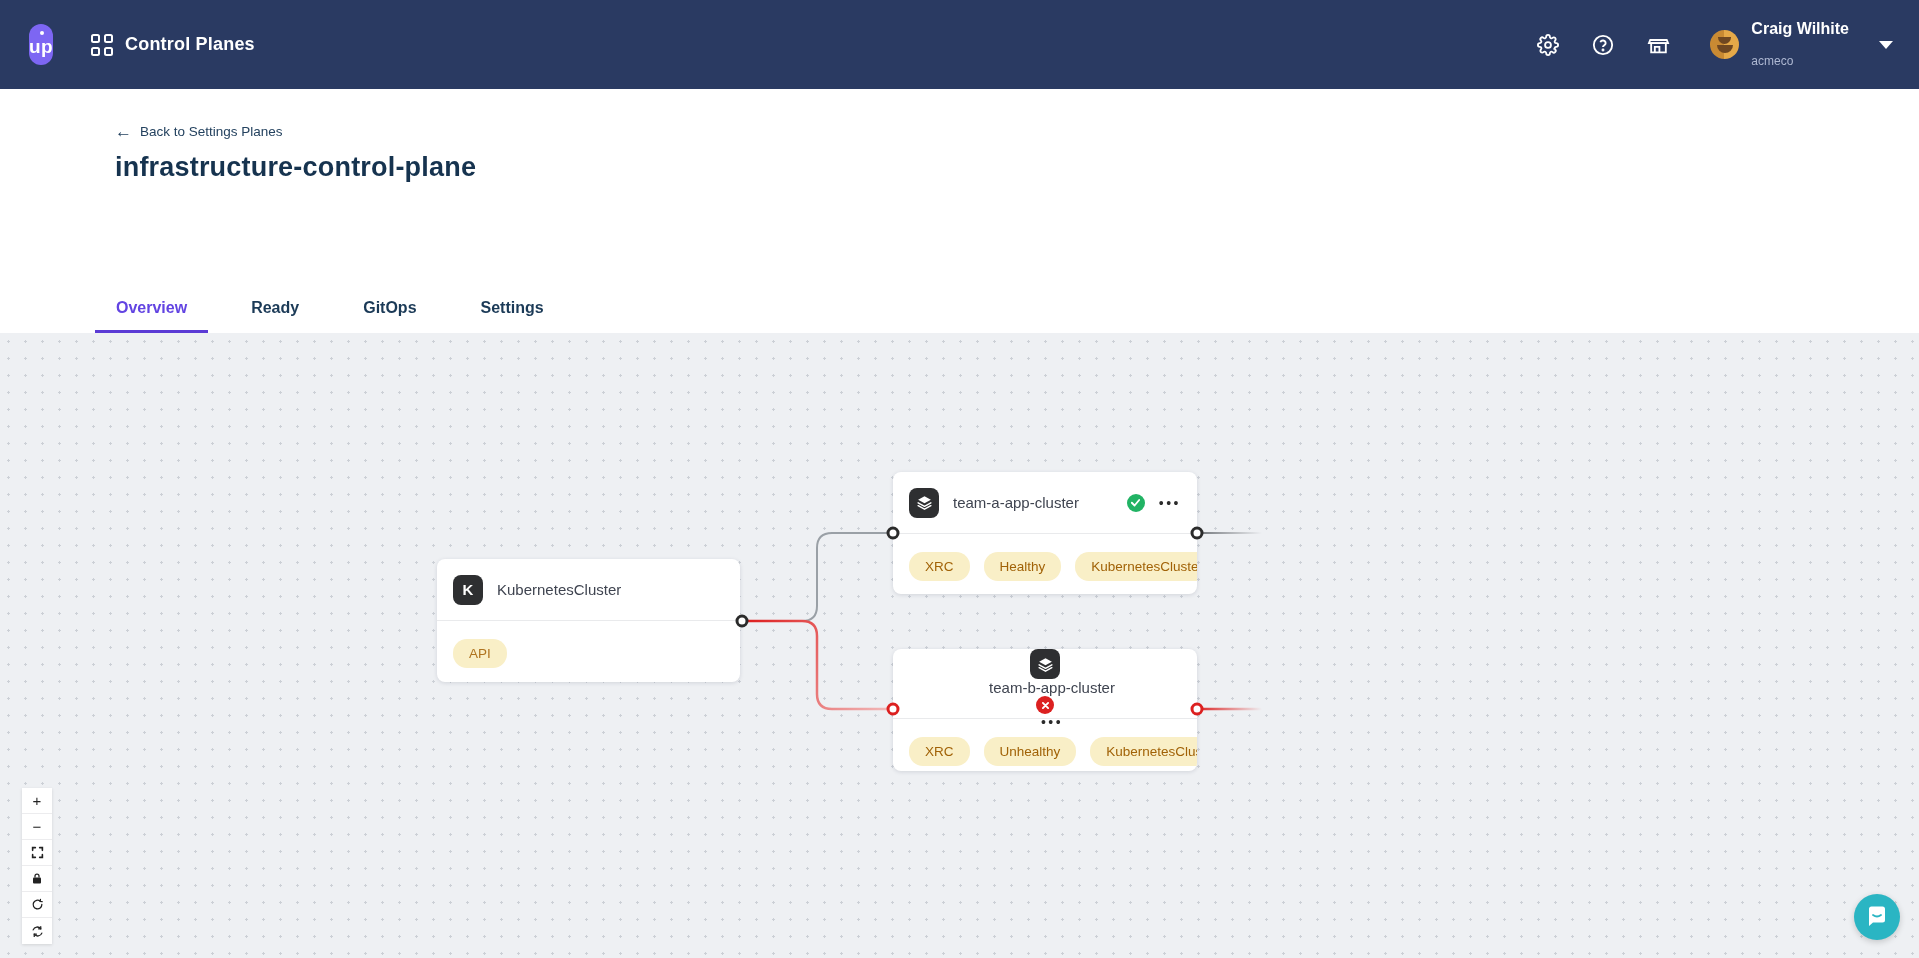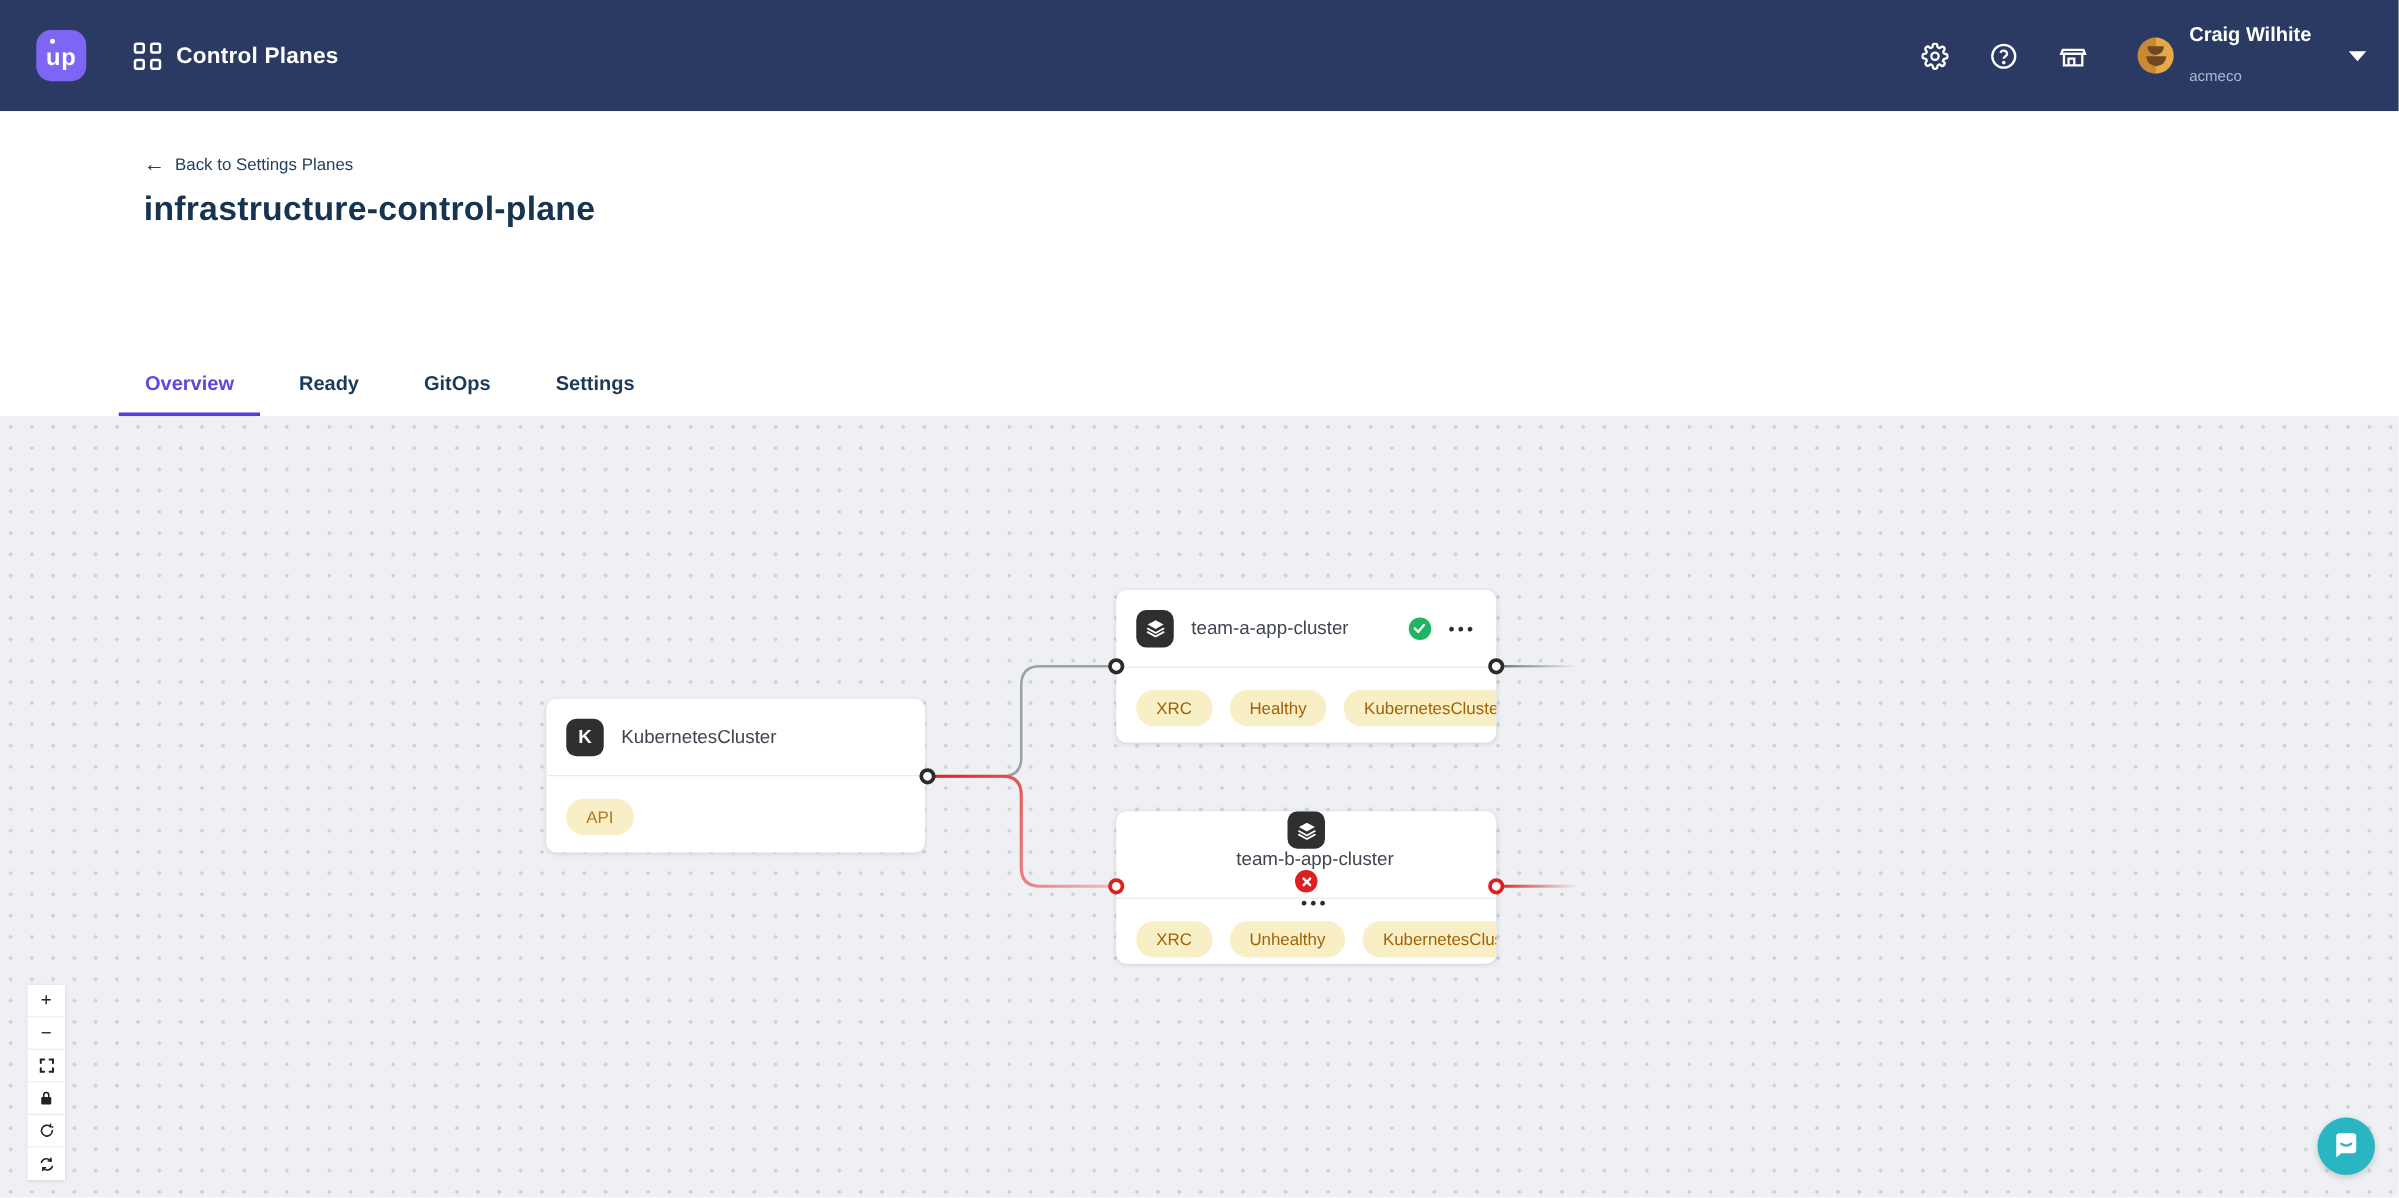--- a/index.html
+++ b/index.html
@@ -1,21 +1,21 @@
 <!DOCTYPE html>
 <html><head>
 <meta charset="utf-8">
 <style>
   * { margin:0; padding:0; box-sizing:border-box; }
   html,body { width:1919px; height:958px; overflow:hidden; background:#fff;
     font-family:"Liberation Sans", sans-serif; }
 
   
   .navbar { height:89px; background:#2a3a62; display:flex; align-items:center; padding:0 26px 0 29px; }
-  .logo { width:40px; height:41px; background:#7d66f3; border-radius:12px; display:flex;
+  .logo { width:24px; height:41px; background:#7d66f3; border-radius:12px; display:flex;
     align-items:center; justify-content:center; color:#fff; font-weight:bold; font-size:19px; position:relative; }
   .logo .udot { position:absolute; top:7px; left:11px; width:4px; height:4px; border-radius:50%; background:#fff; }
   .logo span { margin-top:4px; letter-spacing:.5px; }
   .grid-icon { display:grid; grid-template-columns:9px 9px; grid-template-rows:9px 9px; gap:4px; margin-left:38px; }
   .grid-icon i { border:2px solid #fff; border-radius:2.5px; }
   .app-title { color:#fff; font-size:18px; font-weight:bold; margin-left:12px; letter-spacing:.2px; }
   .nav-spacer { flex:1; }
   .nav-icon { color:#fff; margin-left:33px; display:flex; align-items:center; cursor:pointer; }
   .avatar { width:29px; height:29px; border-radius:50%; margin-left:40px;
     background:linear-gradient(90deg,#c98a33 50%, #e6a948 50%); display:flex; flex-direction:column;
@@ -33,21 +33,21 @@
   .breadcrumb { display:flex; align-items:center; color:#24425f; font-size:13.5px; cursor:pointer; width:max-content; }
   .breadcrumb .arrow { font-size:17px; margin-right:8px; line-height:1; }
   .page-title { color:#16334f; font-size:27px; font-weight:800; margin-top:12px; letter-spacing:.2px; }
   .meta-row { display:flex; margin-top:22px; }
   .meta-col { padding-right:26px; }
   .meta-col + .meta-col { border-left:1px solid #dde0e5; padding-left:26px; }
   .meta-label { font-size:13px; font-weight:bold; color:#16334f; margin-bottom:10px; }
   .meta-value { font-size:13px; color:#5a6472; display:flex; align-items:center; gap:7px; }
   .status-dot { width:10px; height:10px; border-radius:50%; background:#3bb97e; display:inline-block; }
   .cfg-ver { margin-left:14px; }
-  .tabs { position:absolute; left:95px; bottom:0; display:flex; gap:10px; }
+  .tabs { position:absolute; left:95px; bottom:0; display:flex; gap:22px; }
   .tab { padding:0 21px 13px; font-size:16px; font-weight:bold; color:#1b3a57; cursor:pointer;
     border-bottom:3px solid transparent; }
   .tab.active { color:#6244e2; border-bottom-color:#5b3bd5; }
 
   
   .canvas { position:relative; width:1919px; height:625px; background:#eef0f3;
     background-image:radial-gradient(#ccd0d6 1.2px, transparent 1.4px); background-size:17px 17px; }
   .edges { position:absolute; left:0; top:0; pointer-events:none; }
 
   .node { position:absolute; background:#fff; border-radius:8px; box-shadow:0 1px 4px rgba(20,30,60,.13);

